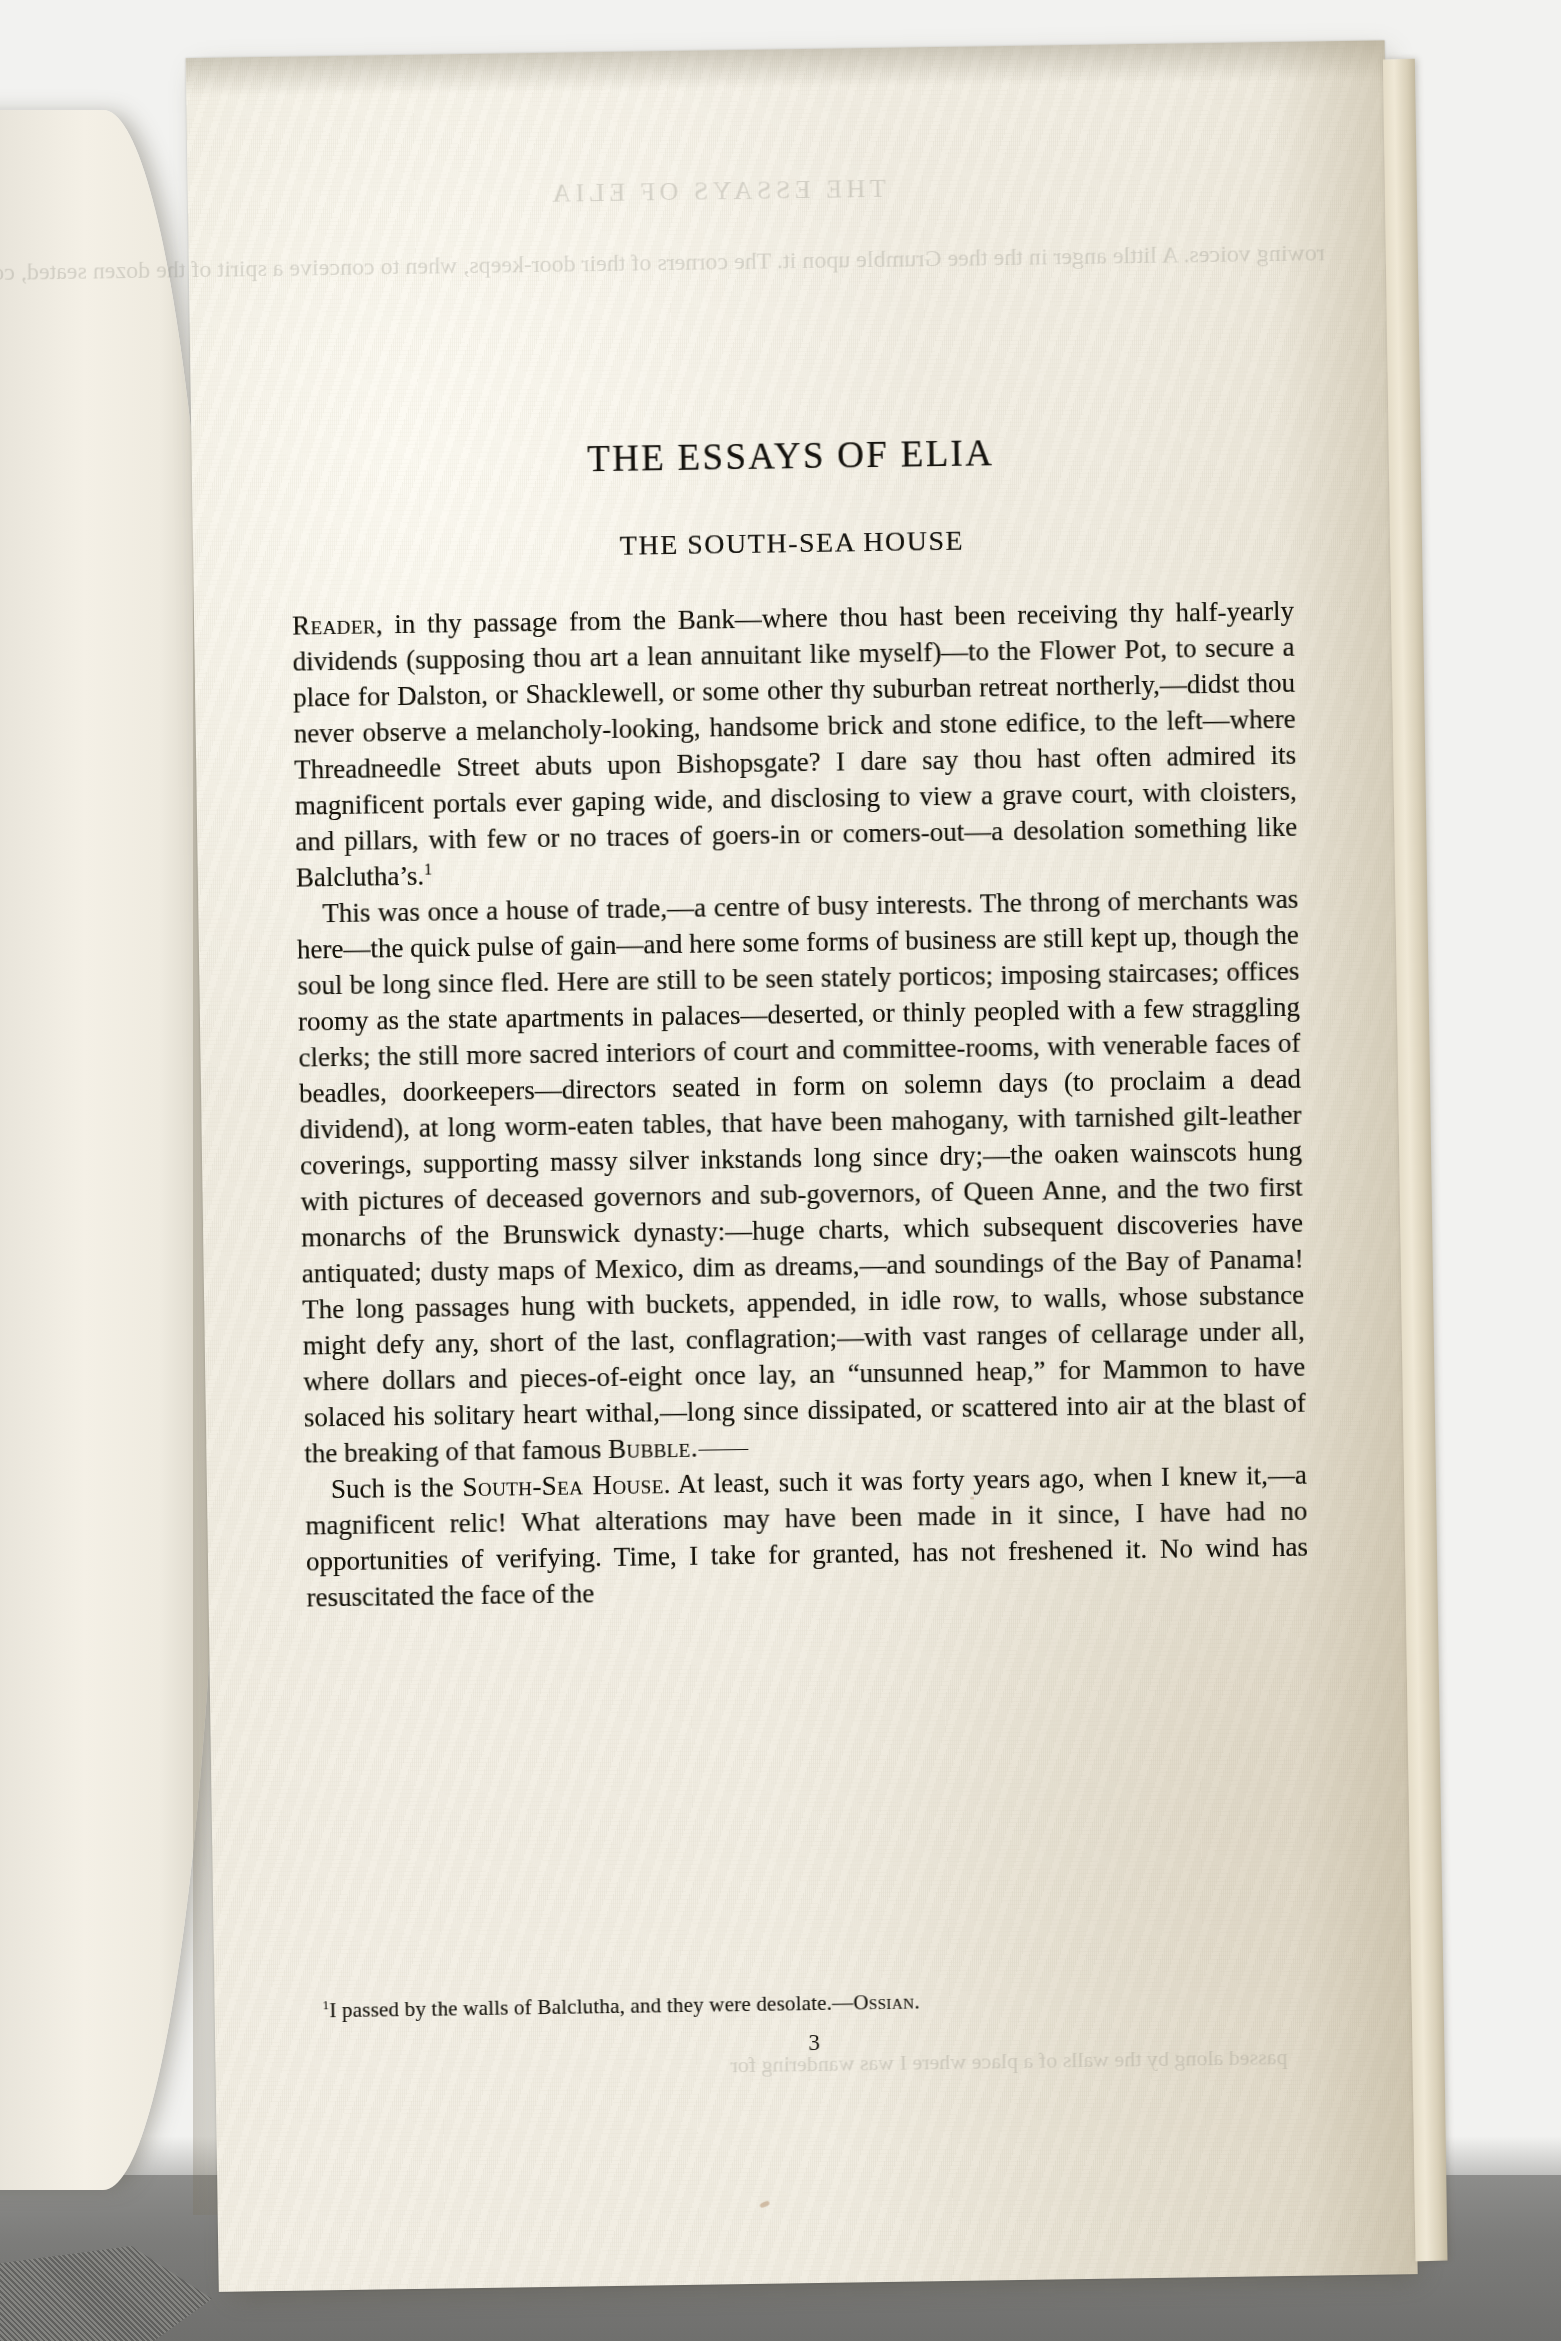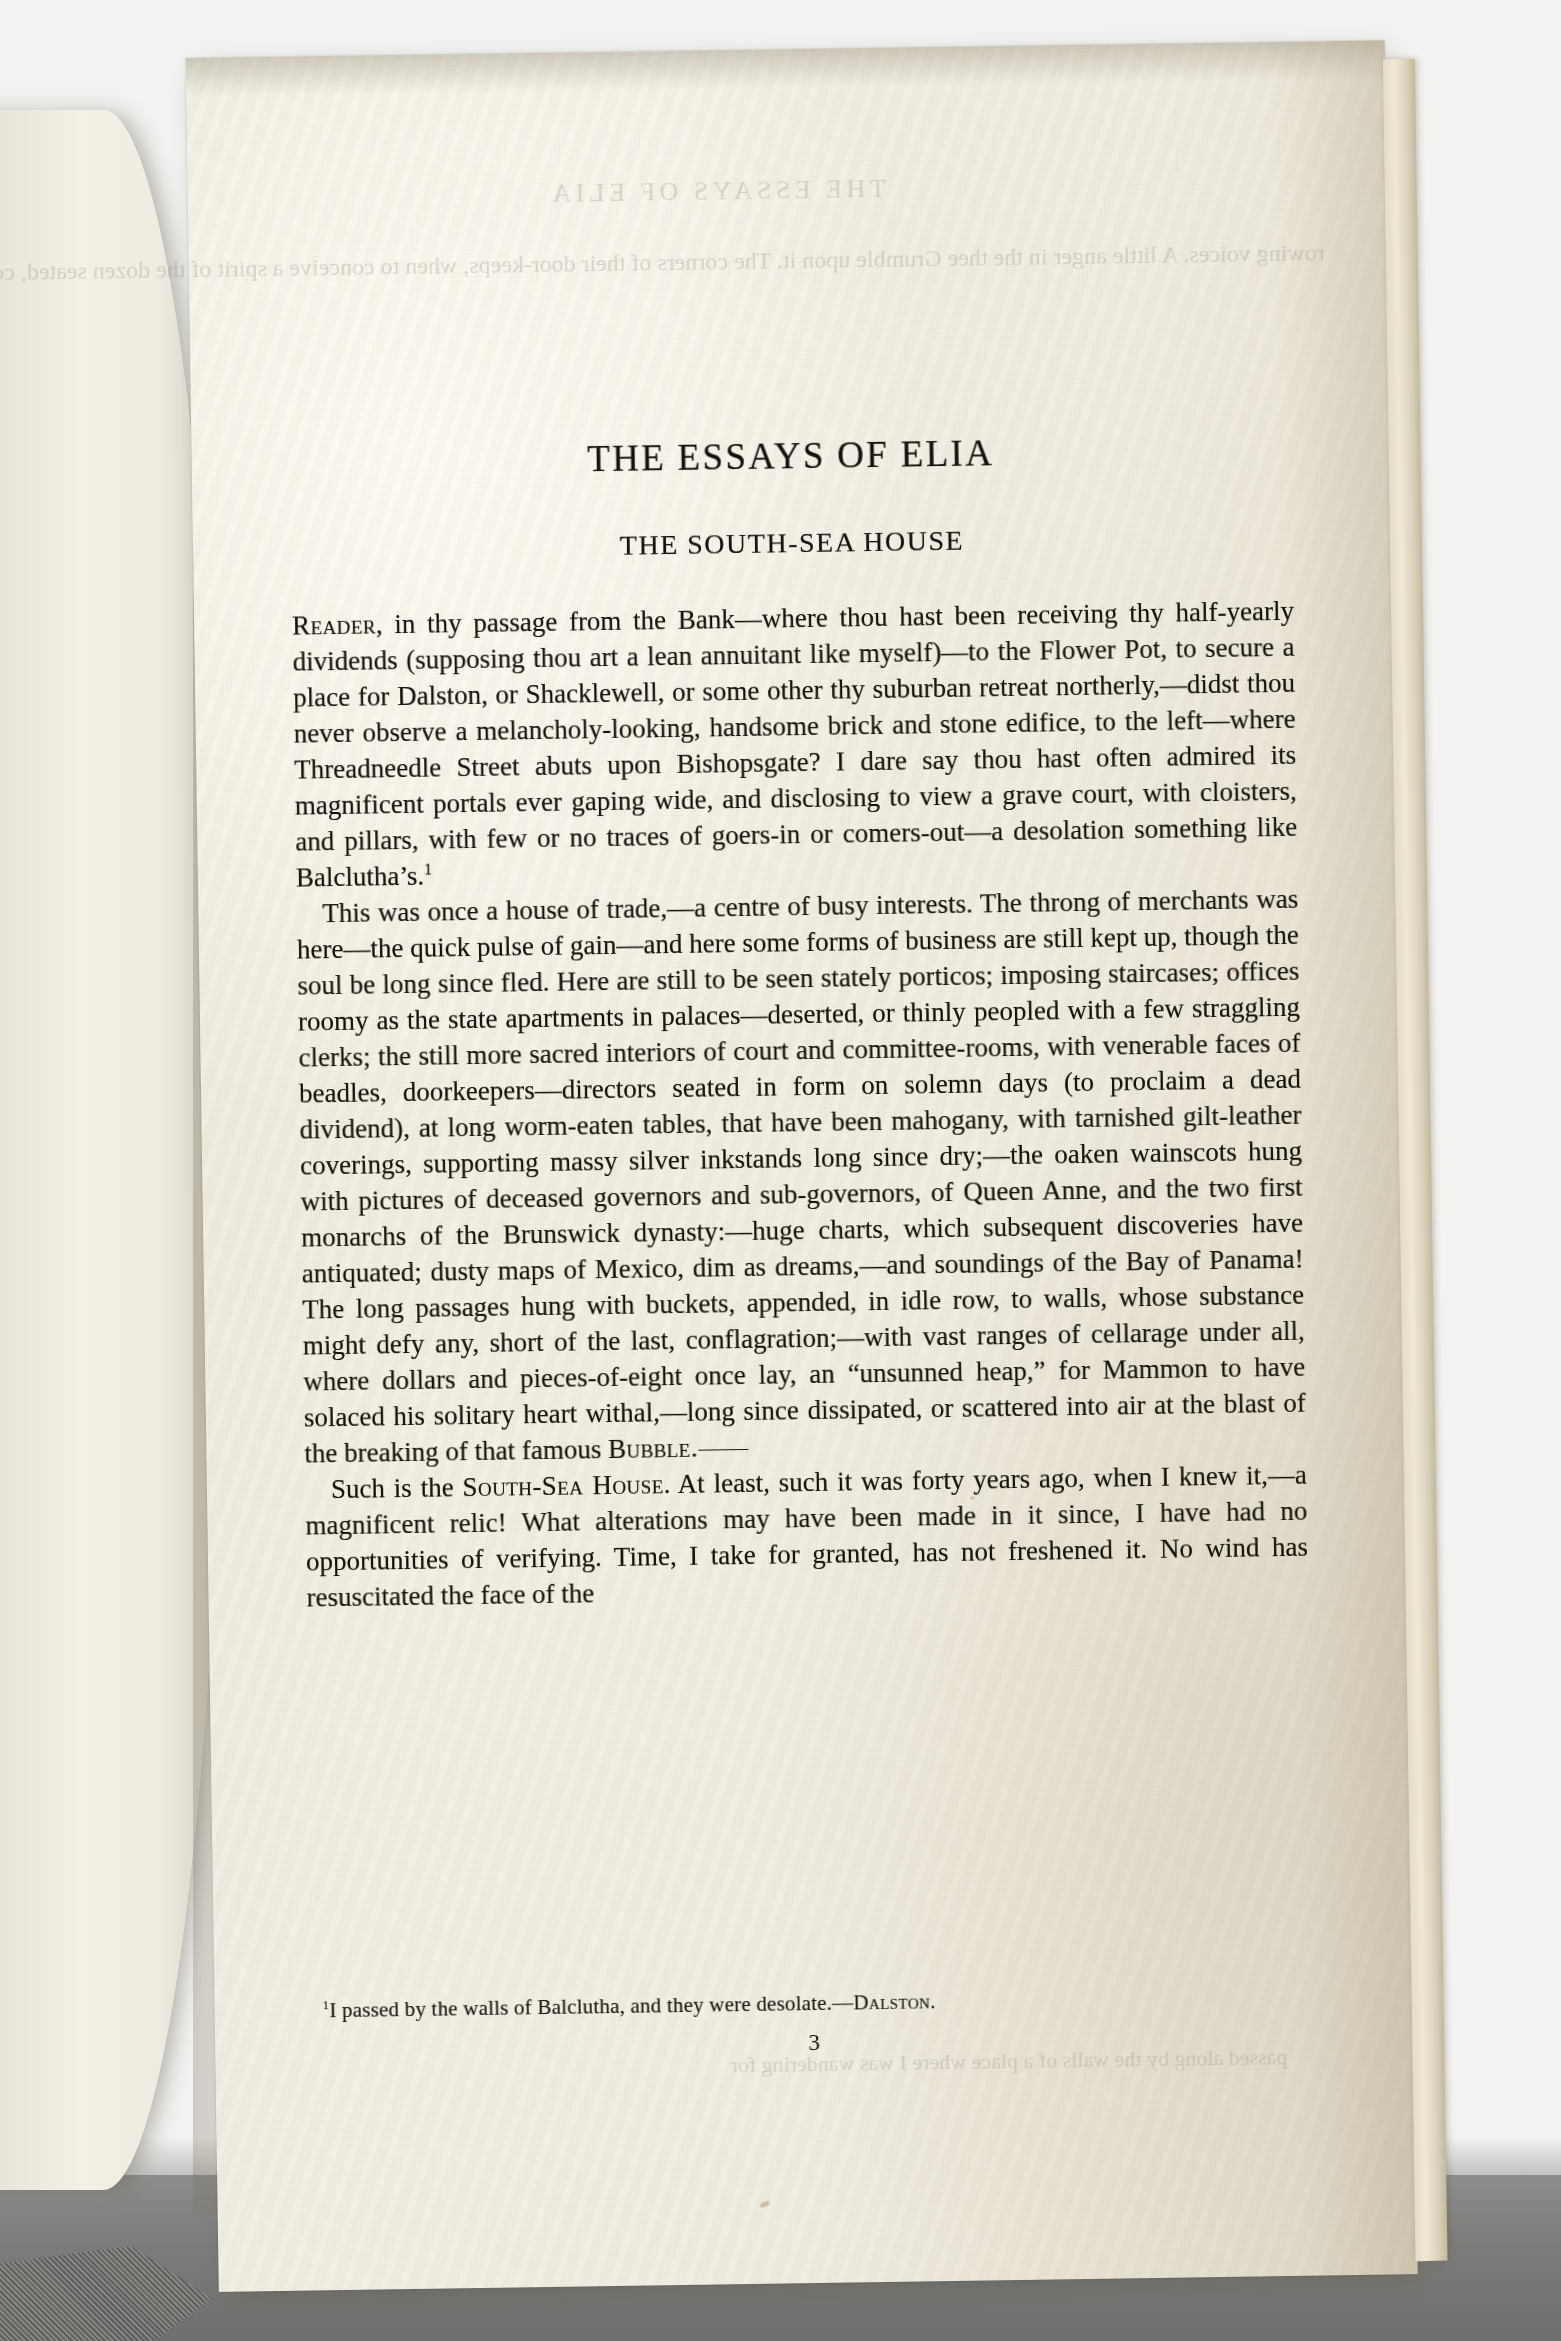--- a/index.html
+++ b/index.html
@@ -122,21 +122,21 @@
       <h2 id="subtitle">THE SOUTH-SEA HOUSE</h2>
 
       <p class="body"><span class="sc">Reader</span><span>, in thy passage from the Bank—where thou hast been receiving thy half-yearly dividends (supposing thou art a lean annuitant like myself)—to the Flower Pot, to secure a place for Dalston, or Shacklewell, or some other thy suburban retreat northerly,—didst thou never observe a melancholy-looking, handsome brick and stone edifice, to the left—where Threadneedle Street abuts upon Bishopsgate?  I dare say thou hast often admired its magnificent portals ever gaping wide, and disclosing to view a grave court, with cloisters, and pillars, with few or no traces of goers-in or comers-out—a desolation something like Balclutha’s.</span><sup>1</sup></p>
 
       <p class="body"><span>This was once a house of trade,—a centre of busy interests. The throng of merchants was here—the quick pulse of gain—and here some forms of business are still kept up, though the soul be long since fled.  Here are still to be seen stately porticos; imposing staircases; offices roomy as the state apartments in palaces—deserted, or thinly peopled with a few straggling clerks; the still more sacred interiors of court and committee-rooms, with venerable faces of beadles, doorkeepers—directors seated in form on solemn days (to proclaim a dead dividend), at long worm-eaten tables, that have been mahogany, with tarnished gilt-leather coverings, supporting massy silver inkstands long since dry;—the oaken wainscots hung with pictures of deceased governors and sub-governors, of Queen Anne, and the two first monarchs of the Brunswick dynasty:—huge charts, which subsequent discoveries have antiquated; dusty maps of Mexico, dim as dreams,—and soundings of the Bay of Panama!  The long passages hung with buckets, appended, in idle row, to walls, whose substance might defy any, short of the last, conflagration;—with vast ranges of cellarage under all, where dollars and pieces-of-eight once lay, an “unsunned heap,” for Mammon to have solaced his solitary heart withal,—long since dissipated, or scattered into air at the blast of the breaking of that famous </span><span class="sc">Bubble</span><span>.</span><span id="rule-after-bubble"></span></p>
 
       <p class="body"><span>Such is the </span><span class="sc">South-Sea House</span><span>.  At least, such it was forty years ago, when I knew it,—a magnificent relic!  What alterations may have been made in it since, I have had no opportunities of verifying. Time, I take for granted, has not freshened it.  No wind has resuscitated the face of the</span></p>
 
     </div>
 
-    <div id="footnote"><sup>1</sup><span>I passed by the walls of Balclutha, and they were desolate.—</span><span class="sc">Dalston</span><span>.</span></div>
+    <div id="footnote"><sup>1</sup><span>I passed by the walls of Balclutha, and they were desolate.—</span><span class="sc">Ossian</span><span>.</span></div>
 
     <div id="folio">3</div>
 
     <div class="spot" id="spot1"></div>
     <div class="spot" id="spot2"></div>
     <div class="spot" id="spot3"></div>
     <div class="spot" id="spot4"></div>
   </div>
   <div id="fore-edge"></div>
 </div>

